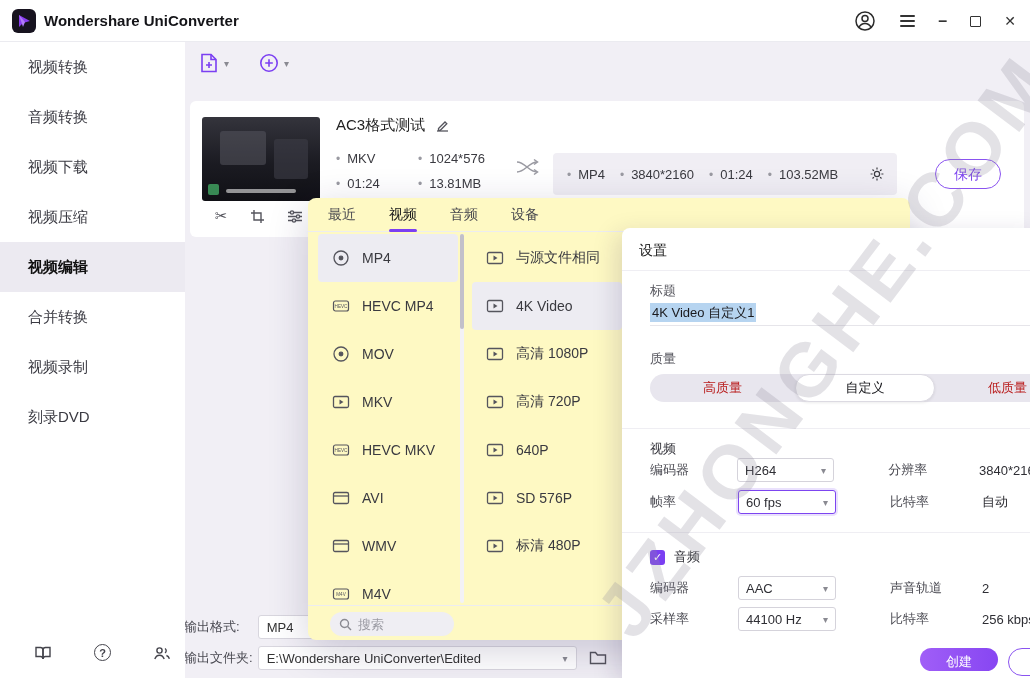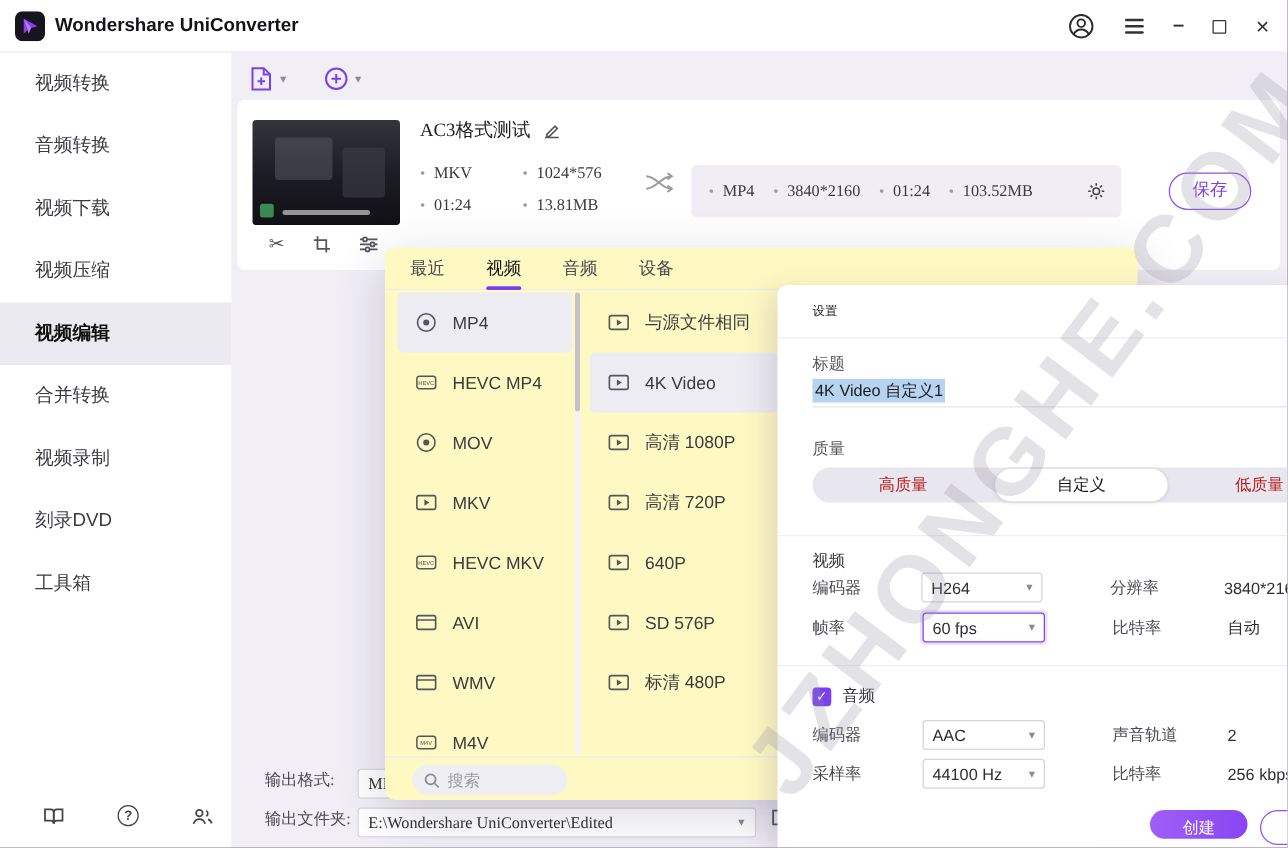--- a/index.html
+++ b/index.html
@@ -27,40 +27,40 @@
   .help-circle { width:17px; height:17px; border:1.4px solid #44444c; border-radius:50%; font-size:11px; display:flex; align-items:center; justify-content:center; color:#44444c; font-weight:bold; }
 
   
   .add-group { position:absolute; display:flex; align-items:center; gap:4px; top:52px; z-index:2; }
   .caret { color:#8a8a92; font-size:10px; }
   .seg { position:absolute; left:493px; top:49px; width:230px; height:31px; background:#e7e5ec; border-radius:16px; display:flex; z-index:2; }
   .seg .opt { flex:1; text-align:center; line-height:31px; font-size:14px; color:#666; border-radius:16px; cursor:pointer; }
   .seg .opt.on { background:#fff; color:#222; border:1px solid #dddbe3; box-shadow:0 1px 3px rgba(0,0,0,.06); }
 
   
-  .card { position:absolute; left:190px; top:80px; width:834px; height:136px; background:#fff; border-radius:6px; z-index:1;font-family:Liberation Serif, serif; }
+  .card { position:absolute; left:190px; top:101px; width:834px; height:136px; background:#fff; border-radius:6px; z-index:1; }
   .thumb { position:absolute; left:12px; top:16px; width:118px; height:84px; border-radius:3px; overflow:hidden;
            background:linear-gradient(180deg,#34343c 0%,#1b1b22 55%,#101015 100%); cursor:pointer; }
   .thumb .blob1 { position:absolute; left:18px; top:14px; width:46px; height:34px; background:#55555f; opacity:.55; border-radius:3px; }
   .thumb .blob2 { position:absolute; right:12px; top:22px; width:34px; height:40px; background:#3e3e48; opacity:.6; border-radius:3px; }
   .thumb .greenmark { position:absolute; left:6px; bottom:6px; width:11px; height:11px; background:#3f9f5f; border-radius:2px; opacity:.85; }
   .thumb .subline { position:absolute; left:24px; right:24px; bottom:8px; height:4px; background:rgba(255,255,255,.55); border-radius:2px; }
   .card-title-row { position:absolute; left:146px; top:15px; display:flex; align-items:center; gap:10px; }
   .card-title { font-size:15px; color:#222; }
   .src-info { position:absolute; left:146px; top:50px; display:grid; grid-template-columns:82px auto; row-gap:10px; font-size:13px; color:#3a3a40; }
   .binfo::before { content:"•"; color:#9a9aa2; margin-right:7px; font-size:12px; }
   .xfer { position:absolute; left:325px; top:56px; }
   .target-box { position:absolute; left:363px; top:52px; width:344px; height:42px; background:#f0eef4; border-radius:4px; display:flex; align-items:center; gap:15px; padding:0 12px 0 14px; font-size:13px; color:#3a3a40; }
   .gear { margin-left:auto; cursor:pointer; }
   .save-btn { position:absolute; left:745px; top:58px; width:66px; height:30px; border-radius:16px; border:1px solid #8a53f0; color:#7a3ff0; background:#fff; font-size:14px; text-align:center; line-height:28px; cursor:pointer; }
   .tools { position:absolute; left:25px; top:106px; display:flex; gap:22px; align-items:center; color:#55555d; }
   .tools .t { font-size:15px; cursor:pointer; }
 
   
-  .brow { position:absolute; left:212px; display:flex; font-size:13px; color:#4a4a52; z-index:1;font-family:Liberation Serif, serif; }
+  .brow { position:absolute; left:184px; display:flex; align-items:center; font-size:13px; color:#4a4a52; z-index:1; }
   .sel-box { display:flex; align-items:center; justify-content:space-between; background:#fff; border:1px solid #d8d6de; border-radius:3px; height:24px; padding:0 8px; font-size:13px; color:#333; cursor:pointer; }
 
   
   .popup { position:absolute; left:308px; top:198px; width:602px; height:442px; background:#fef9c3; border-radius:8px; box-shadow:0 10px 40px rgba(40,30,80,.20); z-index:10; }
   .pp-tabs { height:34px; border-bottom:1px solid #ececf1; display:flex; align-items:center; gap:33px; padding-left:20px; font-size:14px; color:#4a4a50; }
   .pp-tab { position:relative; height:34px; line-height:32px; cursor:pointer; }
   .pp-tab.on { color:#151518; }
   .pp-tab.on::after { content:""; position:absolute; left:0; right:0; bottom:0; height:2.5px; background:#7b3ff2; border-radius:2px; }
   .pp-body { position:absolute; top:34px; bottom:35px; left:0; right:0; overflow:hidden; }
   .fmt-list { position:absolute; left:10px; top:2px; width:140px; }
@@ -70,21 +70,21 @@
   .p-row .fic { width:18px; height:18px; flex:0 0 18px; }
   .pp-scroll { position:absolute; left:152px; top:2px; width:4px; height:369px; background:#f3f2f6; border-radius:2px; }
   .pp-thumb { position:absolute; left:0; top:0; width:4px; height:95px; background:#c2c0ca; border-radius:2px; cursor:pointer; }
   .pp-search { position:absolute; bottom:0; left:0; right:0; height:35px; border-top:1px solid #ececf1; }
   .search-box { position:absolute; left:22px; top:6px; width:124px; height:24px; border-radius:12px; background:#efeef3; display:flex; align-items:center; gap:6px; padding-left:9px; }
   .search-box input { border:none; outline:none; background:transparent; font-size:13px; color:#555; width:84px; font-family:inherit; }
   .search-box input::placeholder { color:#9a9aa2; }
 
   
   .settings { position:absolute; left:622px; top:228px; width:420px; height:450px; background:#fff; border-top-left-radius:8px; box-shadow:-6px 6px 24px rgba(40,30,80,.15); z-index:20; }
-  .st-head { position:absolute; left:28px; top:14px; font-size:10px; color:#222; }
+  .st-head { position:absolute; left:17px; top:14px; font-size:14px; color:#222; }
   .st-div { position:absolute; left:0; right:0; height:1px; background:#efeef3; }
   .st-label { position:absolute; left:28px; font-size:13px; color:#55555d; }
   .name-input { position:absolute; left:28px; top:74px; width:448px; height:24px; border-bottom:1px solid #e6e5ea; font-size:13px; color:#1a1a1e; line-height:22px; cursor:text; }
   .name-input .selhl { background:#b6d4f0; padding:2px 2px; }
   .qseg { position:absolute; left:28px; top:146px; width:430px; height:28px; background:#e8e6ee; border-radius:14px; display:flex; }
   .qseg .q { text-align:center; line-height:28px; font-size:13px; color:#b91c1c; border-radius:14px; cursor:pointer; }
   .qseg .q.on { background:#fff; color:#141418; border:1px solid #dcdae2; box-shadow:0 1px 3px rgba(0,0,0,.08); line-height:26px; }
   .sec-label { position:absolute; left:28px; font-size:13px; color:#33333a; }
   .f-row { position:absolute; left:28px; right:0; height:24px; display:flex; align-items:center; }
   .f-label { width:88px; font-size:13px; color:#4a4a52; }
@@ -141,21 +141,20 @@
 
   <div class="sidebar">
     <div class="side-item">视频转换</div>
     <div class="side-item">音频转换</div>
     <div class="side-item">视频下载</div>
     <div class="side-item">视频压缩</div>
     <div class="side-item active">视频编辑</div>
     <div class="side-item">合并转换</div>
     <div class="side-item">视频录制</div>
     <div class="side-item">刻录DVD</div>
-    <div class="side-item">工具箱</div>
     <div class="side-bottom">
       <div class="ic">
         <svg width="18" height="18" viewBox="0 0 18 18" fill="none" stroke="#44444c" stroke-width="1.4">
             <path d="M2 3.5h4.5A2.5 2.5 0 0 1 9 6v9a2.5 2.5 0 0 0-2.5-2.5H2z"></path>
             <path d="M16 3.5h-4.5A2.5 2.5 0 0 0 9 6v9a2.5 2.5 0 0 1 2.5-2.5H16z"></path>
           </svg>
       </div>
       <div class="help-circle">?</div>
       <div class="ic">
         <svg width="18" height="18" viewBox="0 0 18 18" fill="none" stroke="#44444c" stroke-width="1.4">

